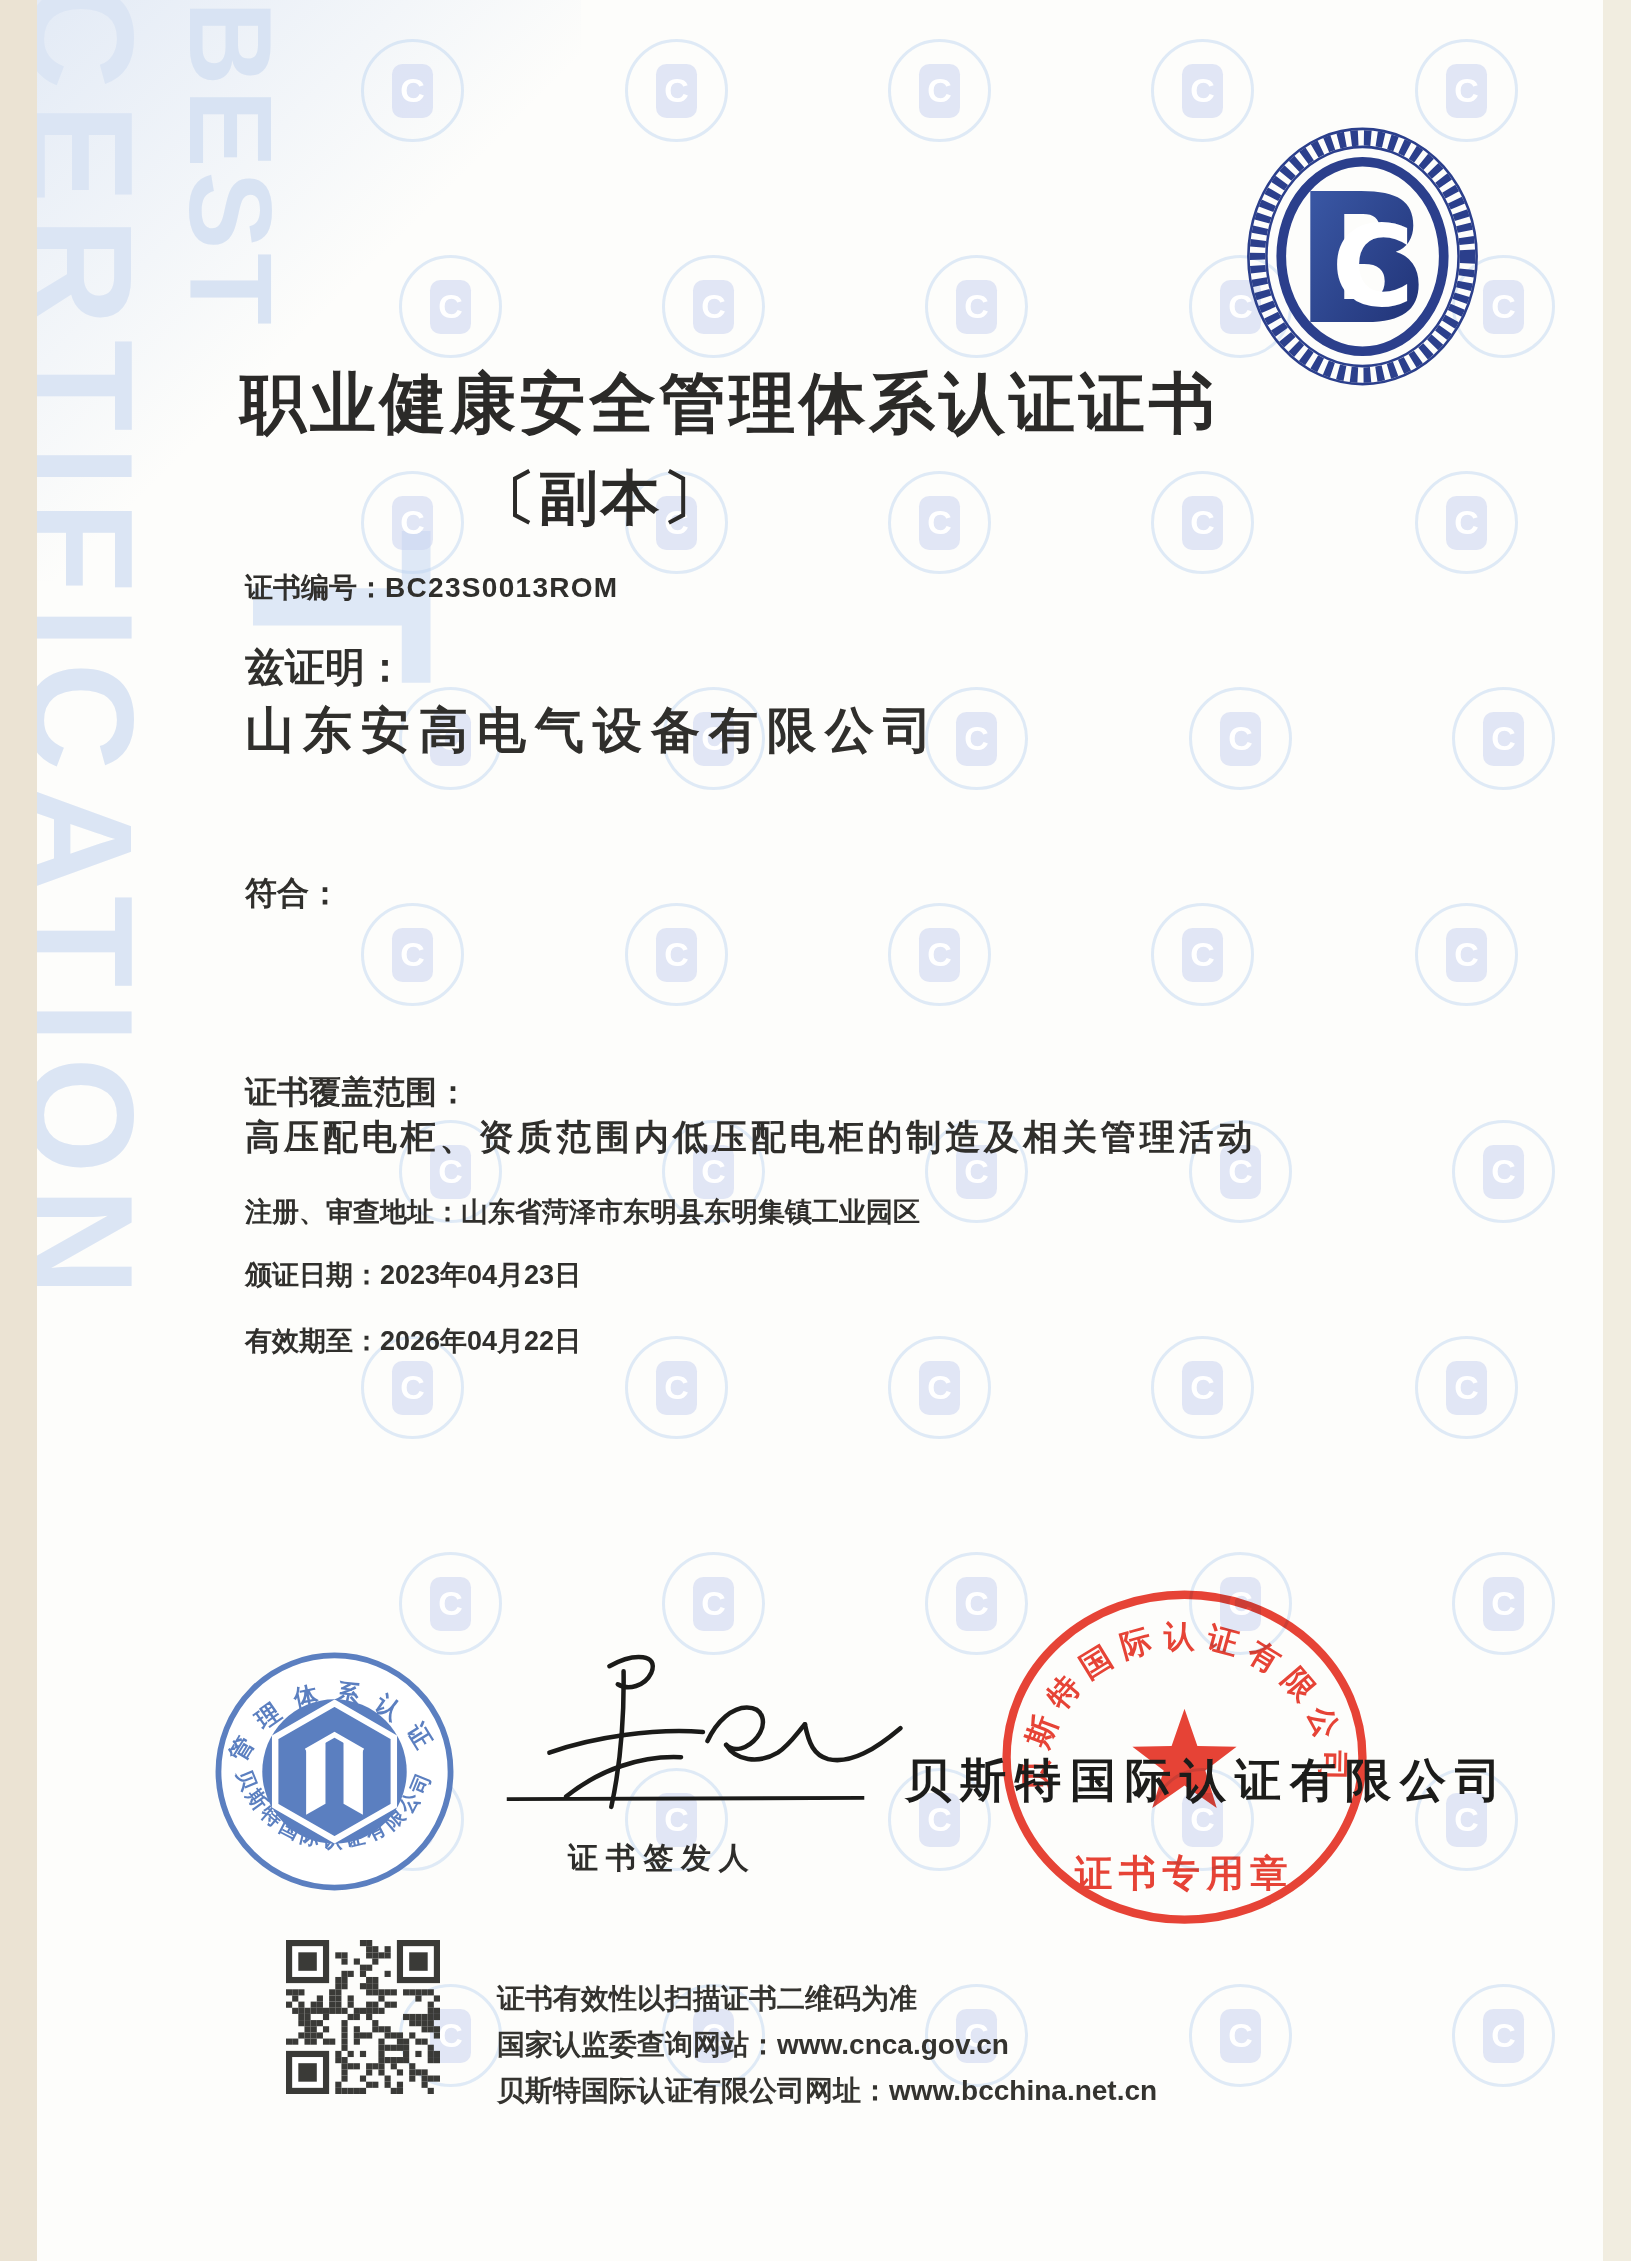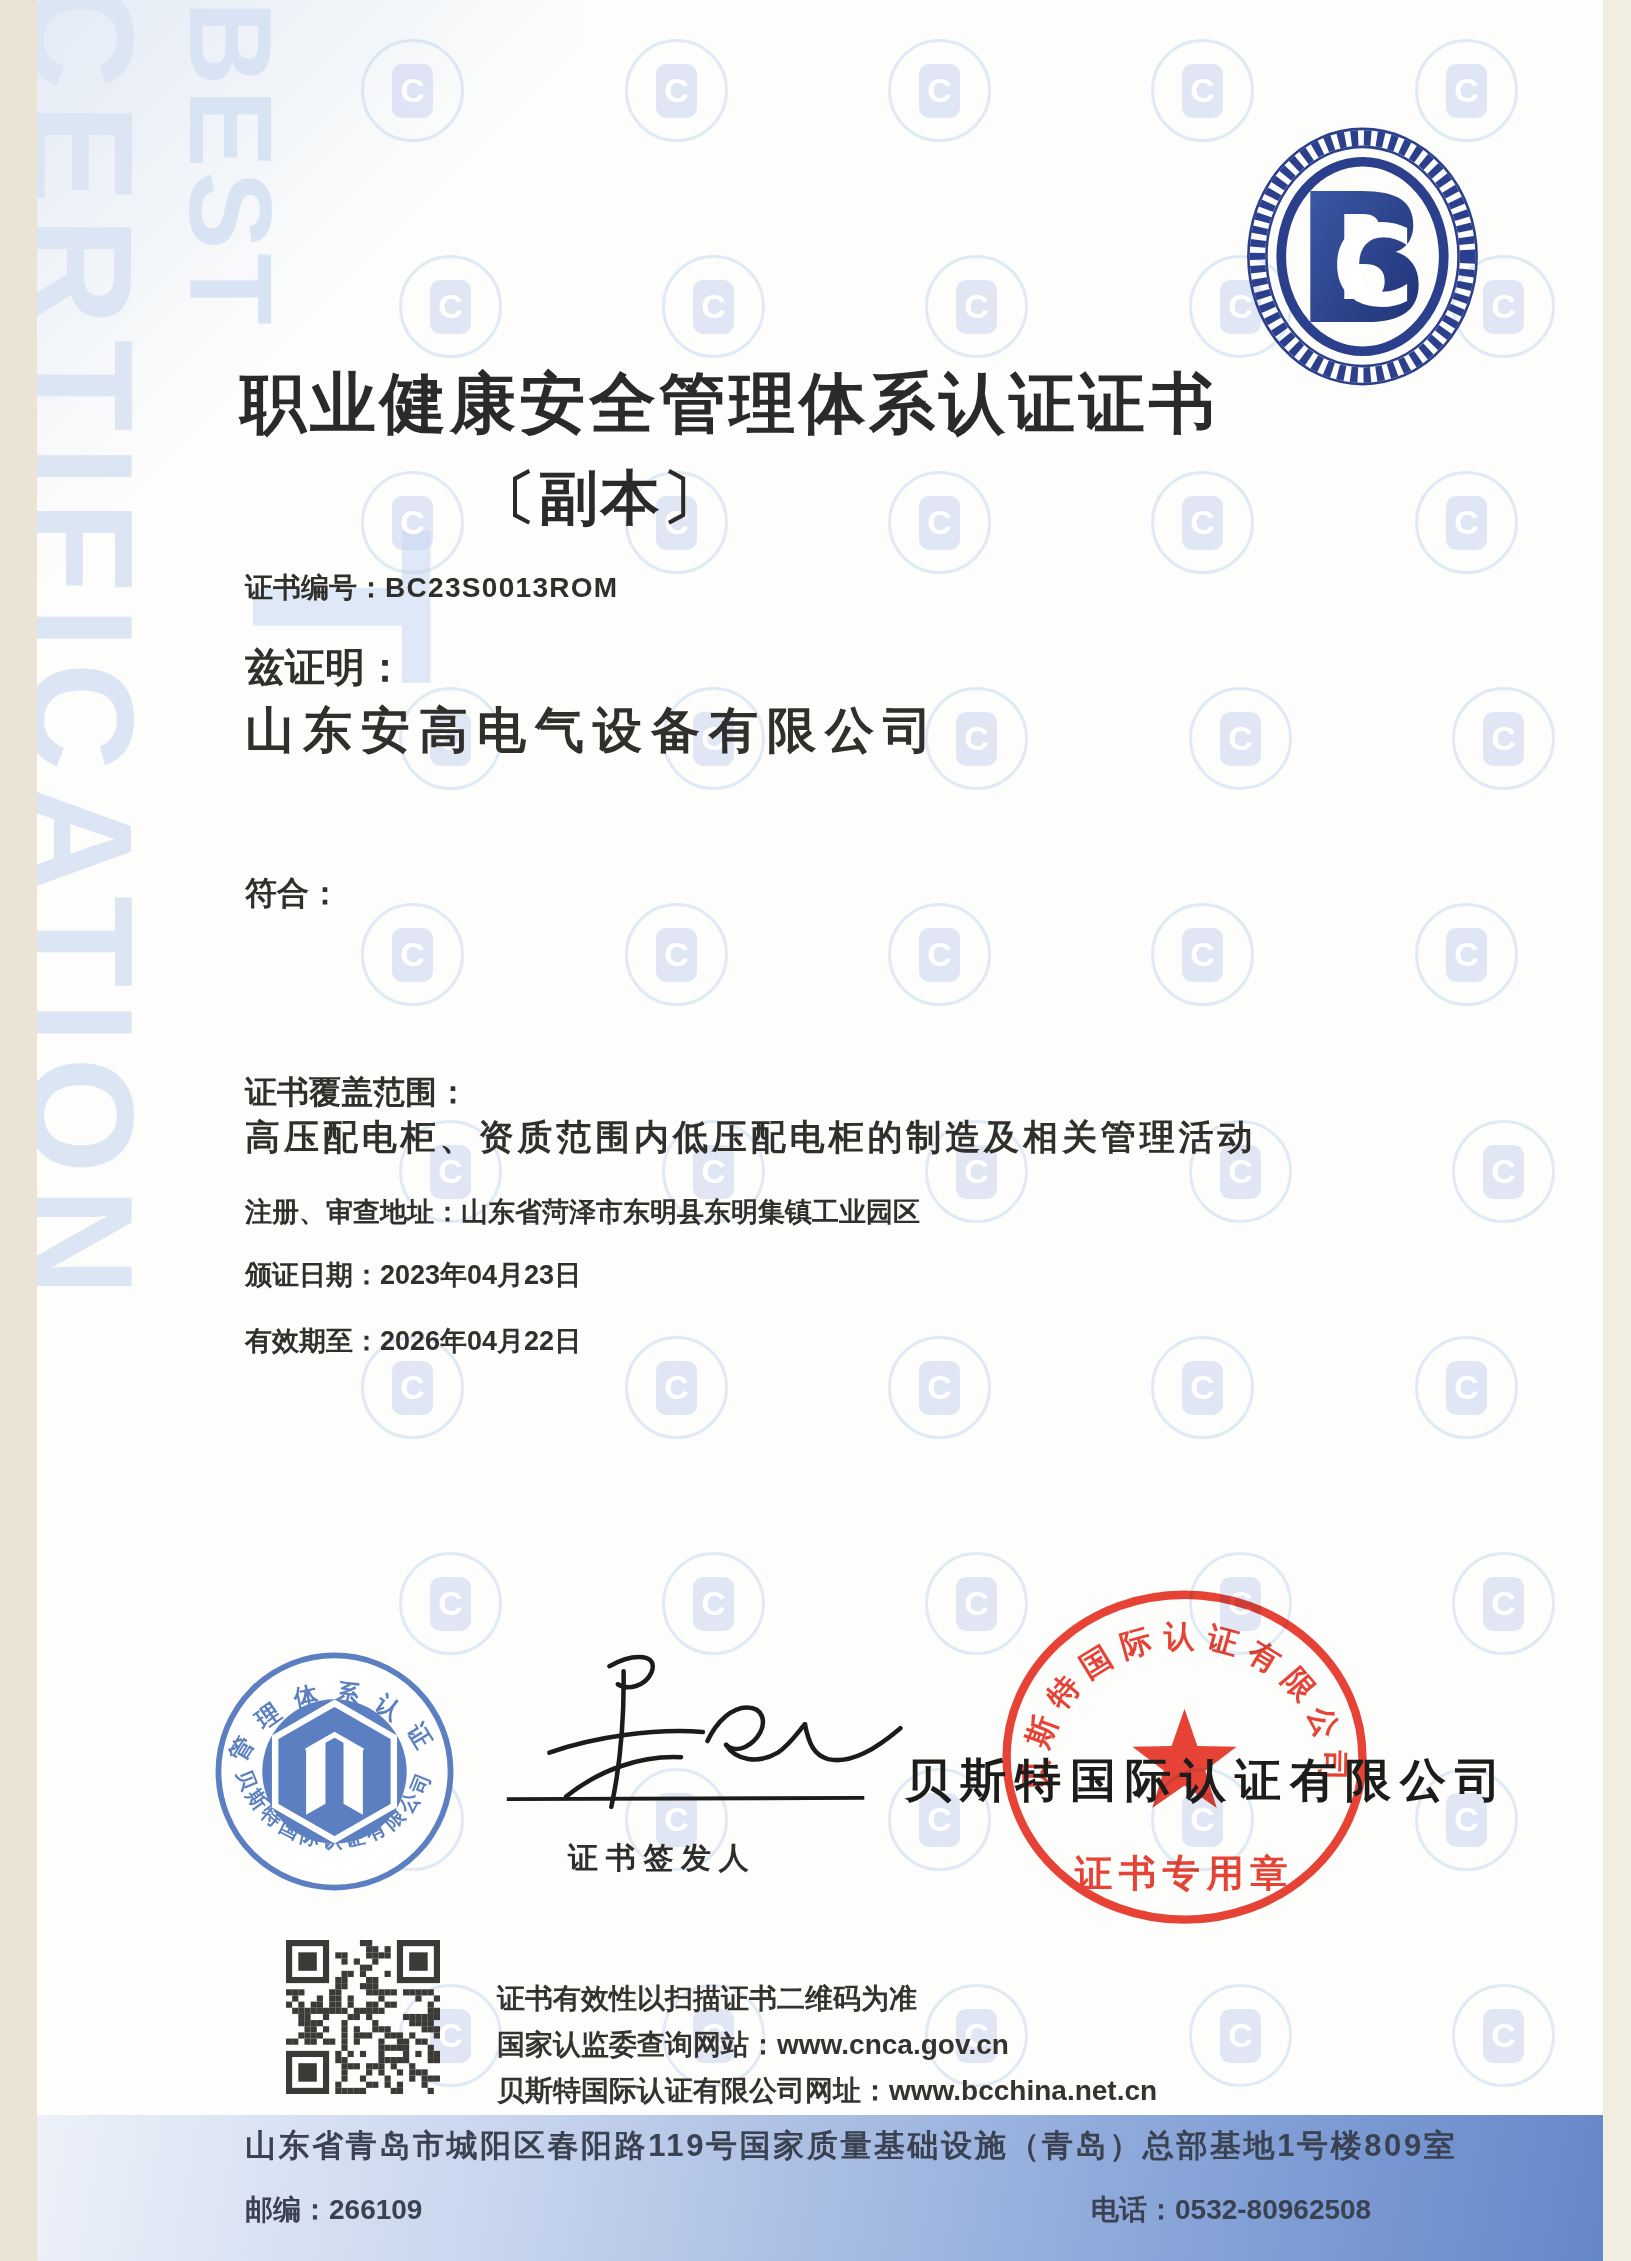--- a/index.html
+++ b/index.html
@@ -528,26 +528,17 @@
   <div class="qr-info">
     <div>证书有效性以扫描证书二维码为准</div>
     <div>
       <span>国家认监委查询网站：</span><span>www.cnca.gov.cn</span>
     </div>
     <div>
       <span>贝斯特国际认证有限公司网址：</span><span>www.bcchina.net.cn</span>
     </div>
   </div>
 
-  <div class="footer">
-    <div class="f-addr">山东省青岛市城阳区春阳路119号国家质量基础设施（青岛）总部基地1号楼809室</div>
-    <div class="f-post">
-      <span>邮编：</span><span>266109</span>
-    </div>
-    <div class="f-tel">
-      <span>电话：</span><span>0532-80962508</span>
-    </div>
-  </div>
 
   <div class="edge-left"></div>
   <div class="edge-right"></div>
 </div>
 
 
 </body></html>

